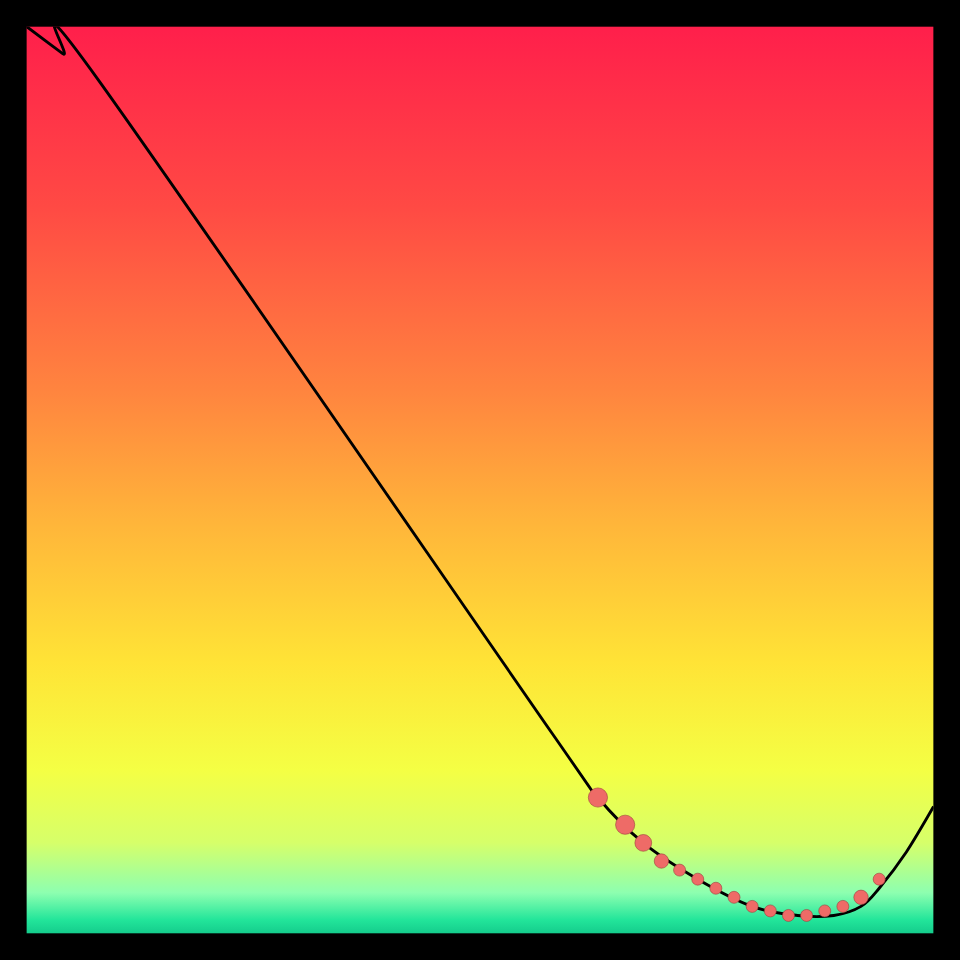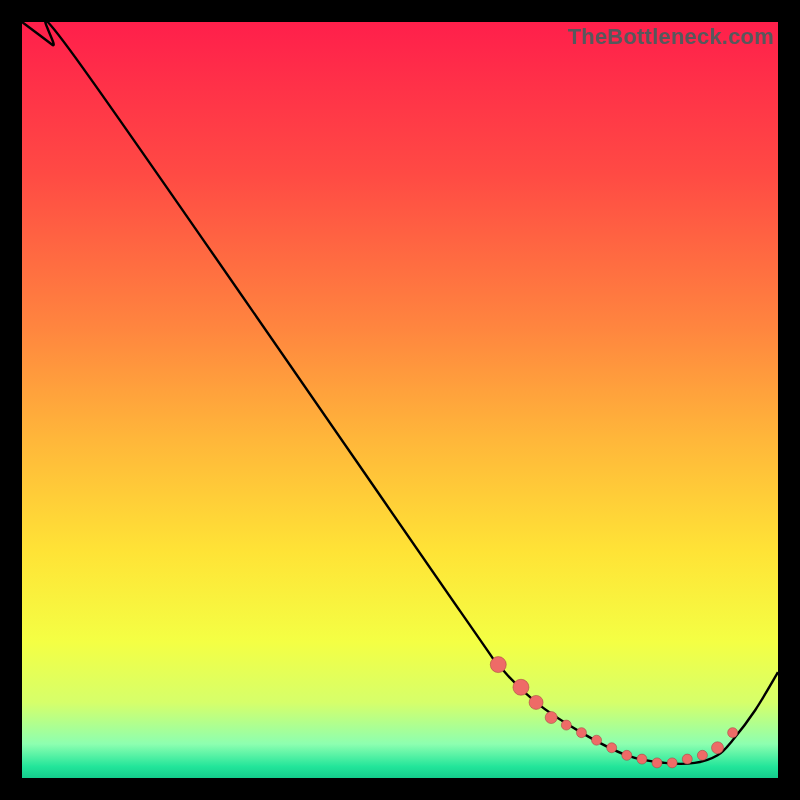--- a/index.html
+++ b/index.html
@@ -28,21 +28,20 @@
     color: #57585c;
     letter-spacing: 0.2px;
     user-select: none;
   }
   svg { display: block; }
 </style>
 </head>
 <body>
 
 <div class="frame">
-  <div class="watermark">TheBottleneck.com</div>
 
   <svg id="chart-svg" width="756" height="756" viewBox="0 0 756 756">
     <defs>
       <linearGradient id="bg-grad" x1="0" y1="0" x2="0" y2="1">
           <stop offset="0.0%" stop-color="#ff1f4b"></stop>
           <stop offset="20.0%" stop-color="#ff4a44"></stop>
           <stop offset="40.0%" stop-color="#ff843f"></stop>
           <stop offset="55.0%" stop-color="#ffb63a"></stop>
           <stop offset="70.0%" stop-color="#ffe336"></stop>
           <stop offset="82.0%" stop-color="#f4ff44"></stop>

